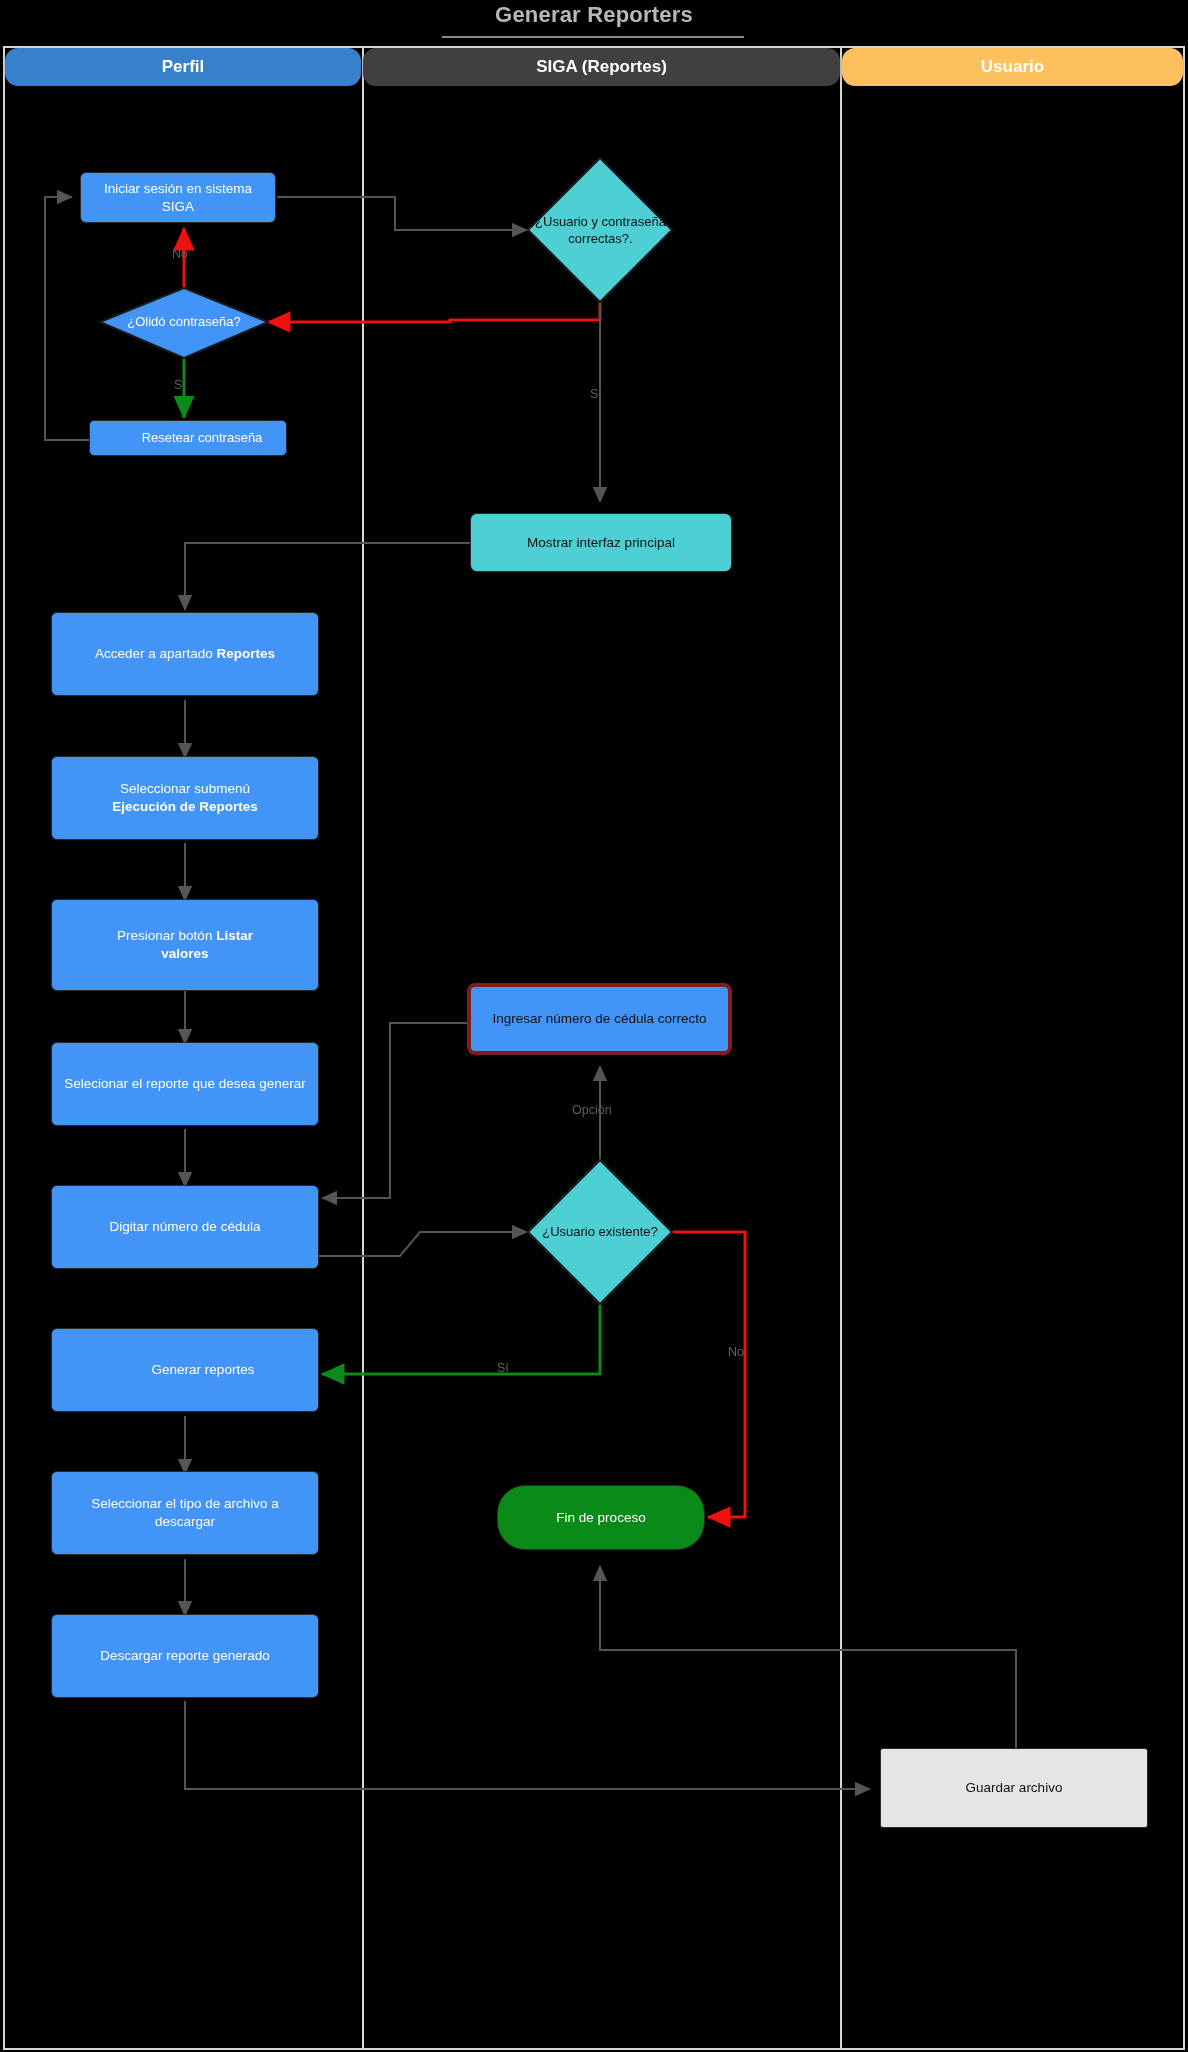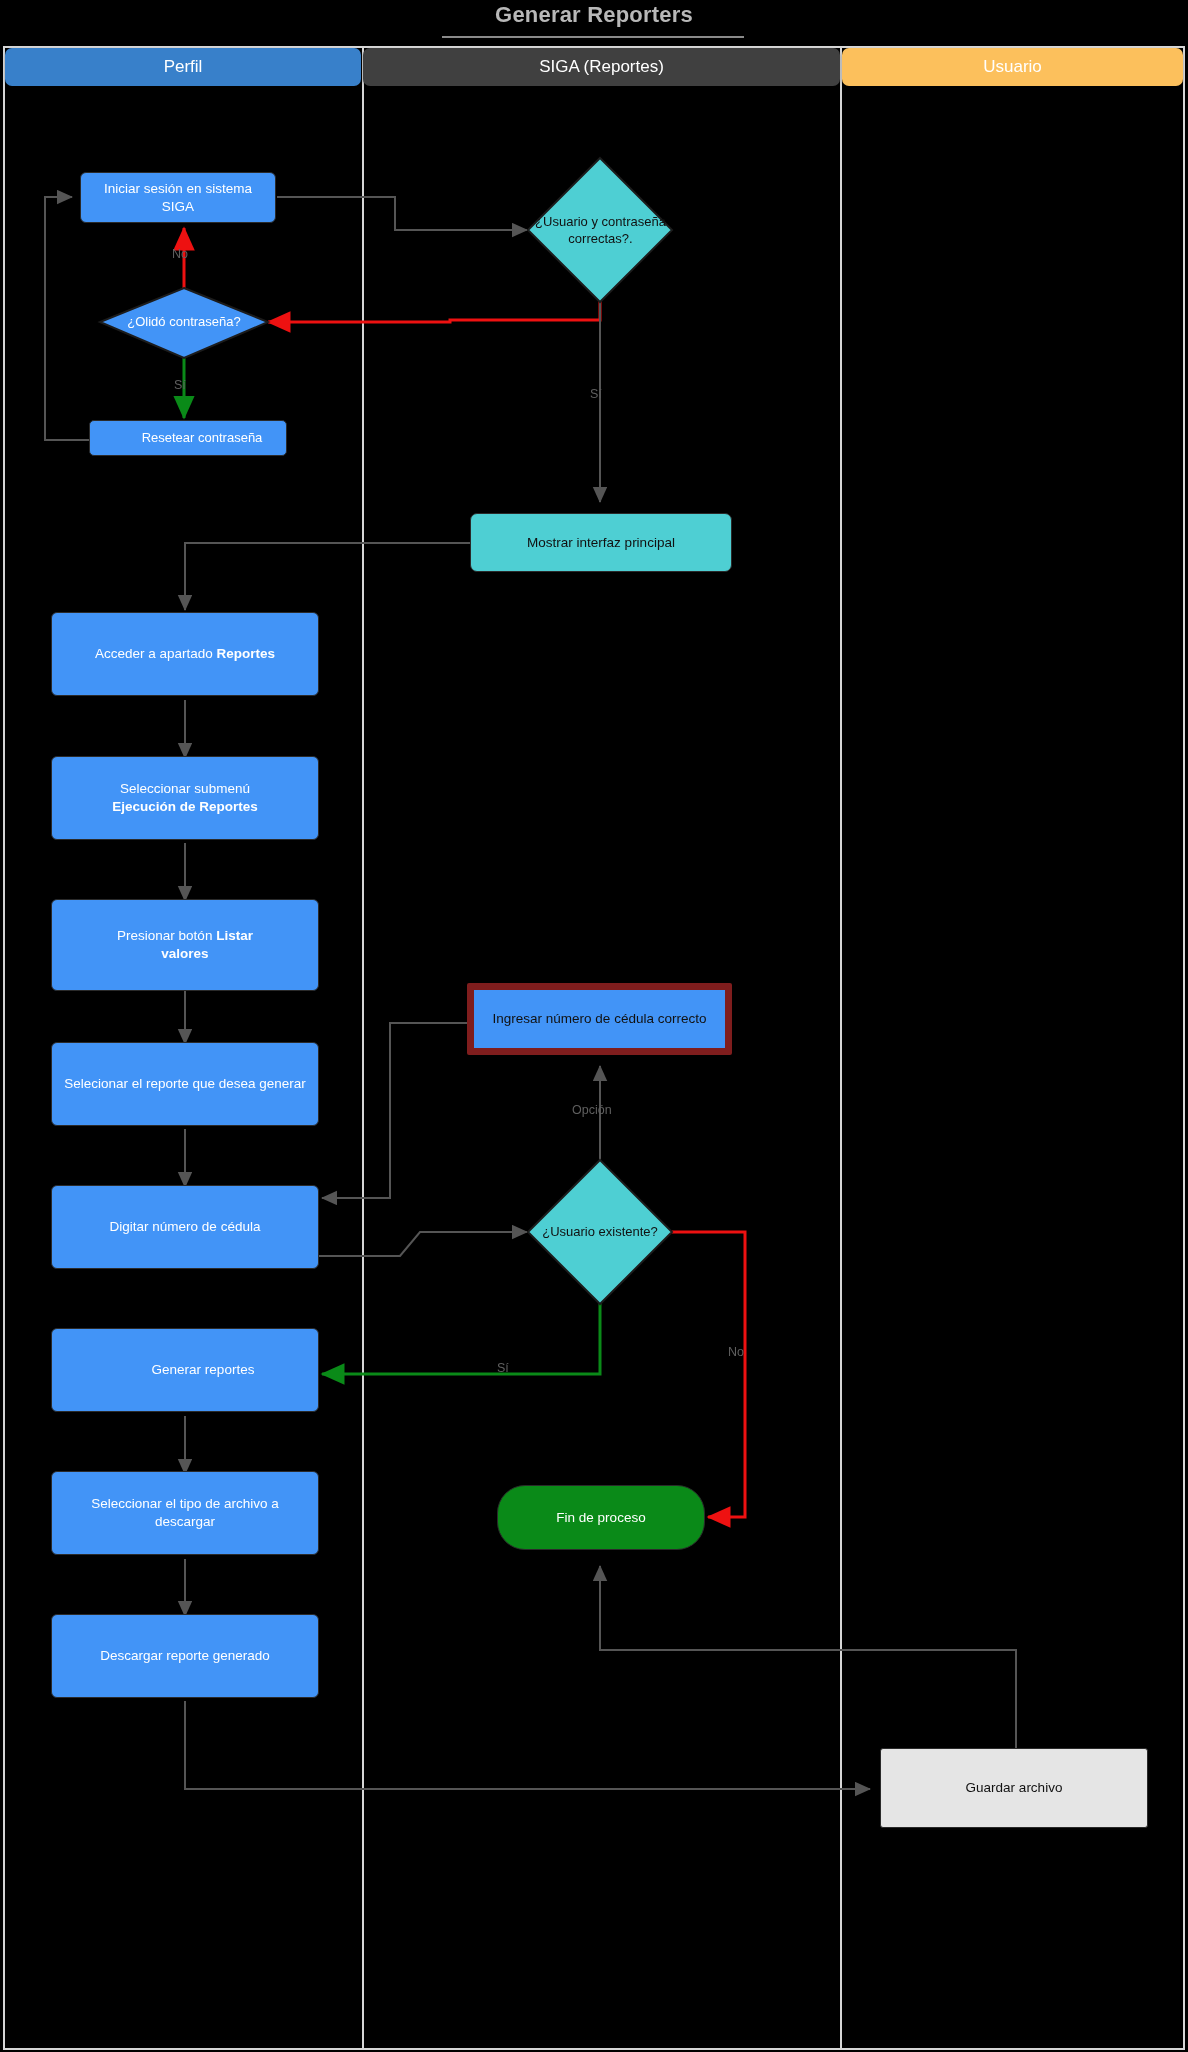--- a/index.html
+++ b/index.html
@@ -18,42 +18,42 @@
   
   .lane-frame{
     position:absolute;left:3px;top:46px;width:1182px;height:2004px;
     border:2px solid #d6d6d6;box-sizing:border-box;background:#000;
   }
   .lane-divider{position:absolute;top:46px;width:2px;height:2004px;background:#d6d6d6;}
 
   .lane-header{
     position:absolute;top:48px;height:38px;
     display:flex;align-items:center;justify-content:center;
-    color:#fff;font-size:17px;font-weight:normal;
-    border-radius:7px;
+    color:#fff;font-size:17px;font-weight:bold;
+    border-radius:13px;
     box-shadow:0 1px 2px rgba(0,0,0,.4);
   }
 
   
   .node{
     position:absolute;box-sizing:border-box;
     display:flex;align-items:center;justify-content:center;text-align:center;
     font-size:13.5px;line-height:1.32;
     padding:4px 8px;
   }
   .node .lbl{display:block;width:100%;}
   .node b{font-weight:bold;}
 
   .n-process{
     border-radius:6px;background:#4294f7;color:#ffffff;
     border:1px solid #2a2a2a;
   }
   .n-process-dark{
-    border-radius:2px;background:#4294f7;color:#111111;
-    border:7px solid #7f1d1d;
+    border-radius:8px;background:#4294f7;color:#111111;
+    border:4px solid #7f1d1d;
   }
   .n-process-teal{
     border-radius:7px;background:#4ecfd3;color:#111111;
     border:1px solid #2a2a2a;
   }
   .n-process-orange{
     border-radius:3px;background:#e5e5e5;color:#111111;
     border:1px solid #2a2a2a;
   }
   .n-terminator{

